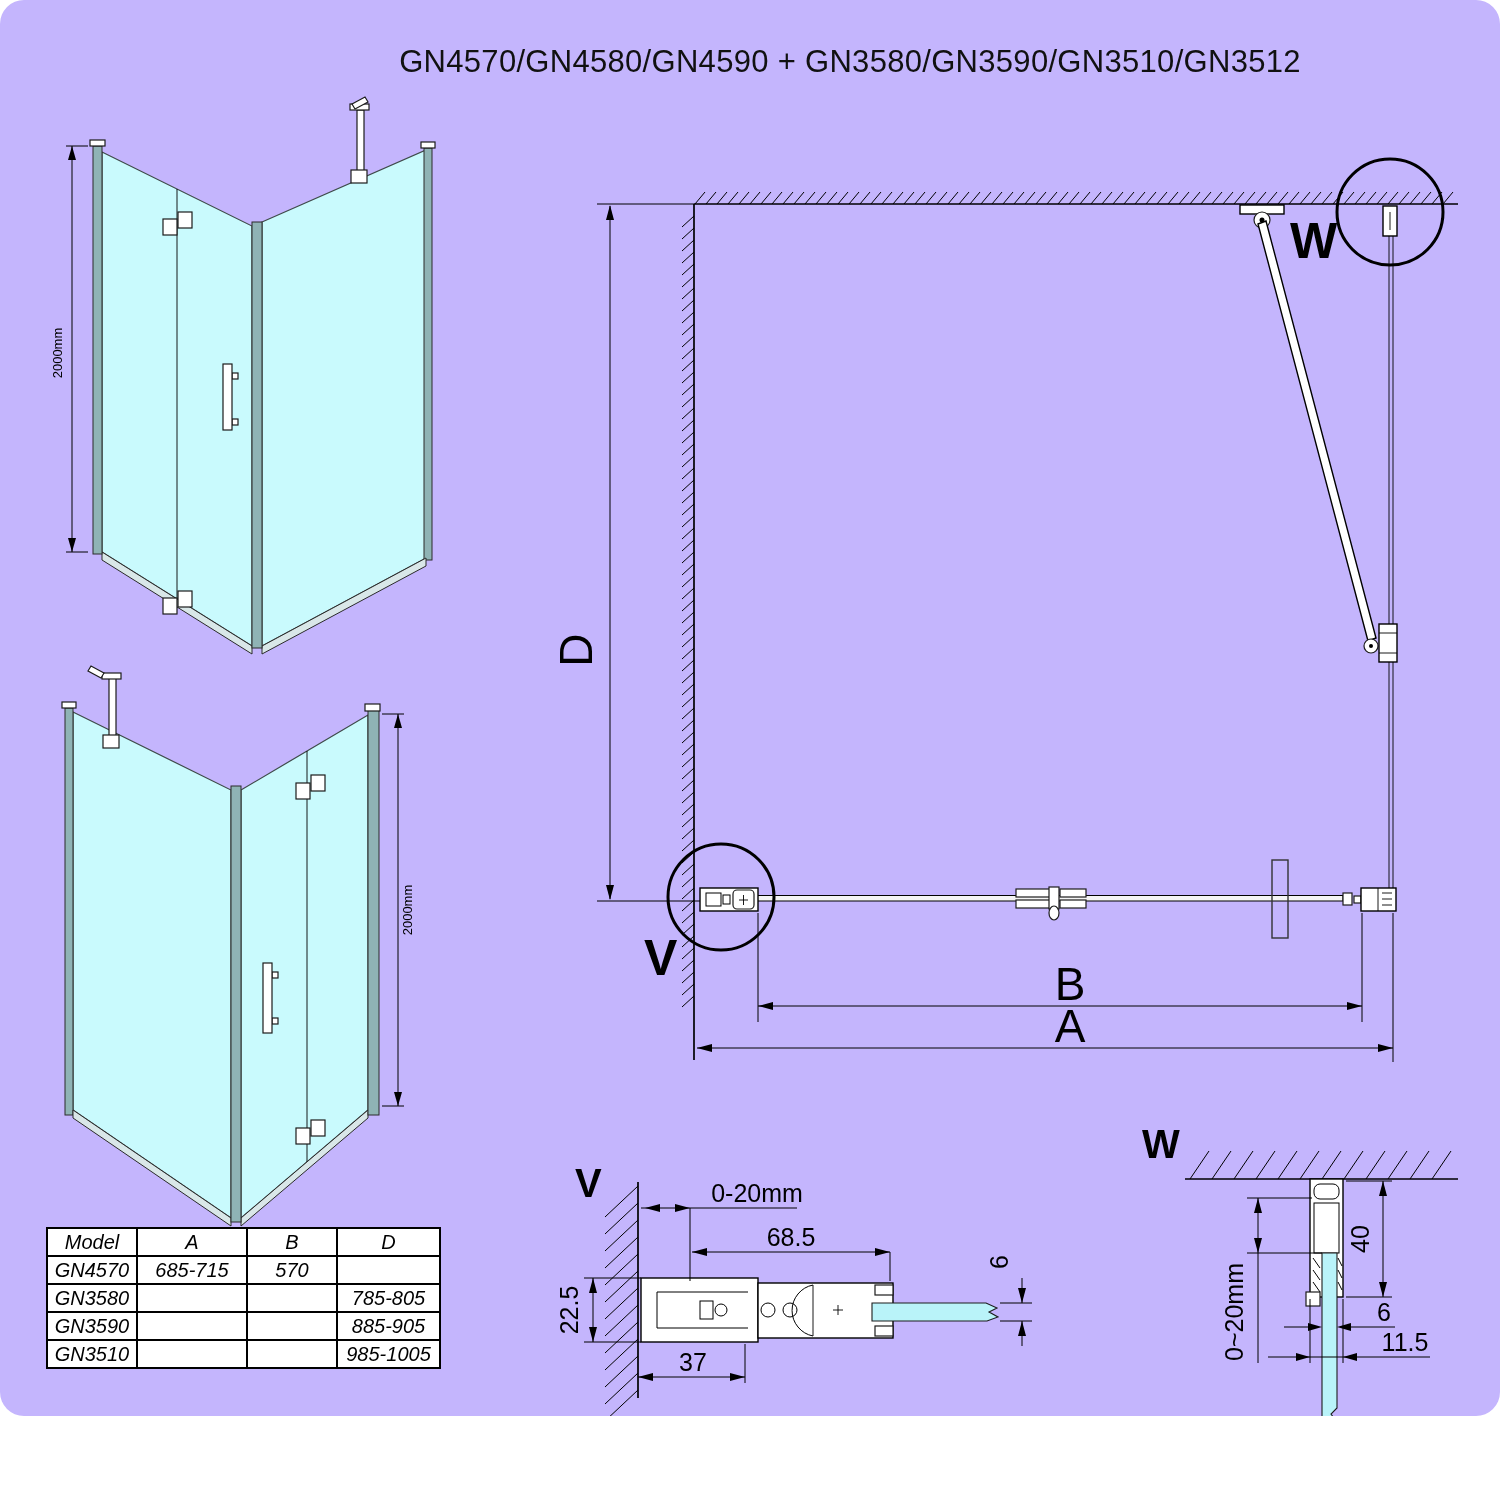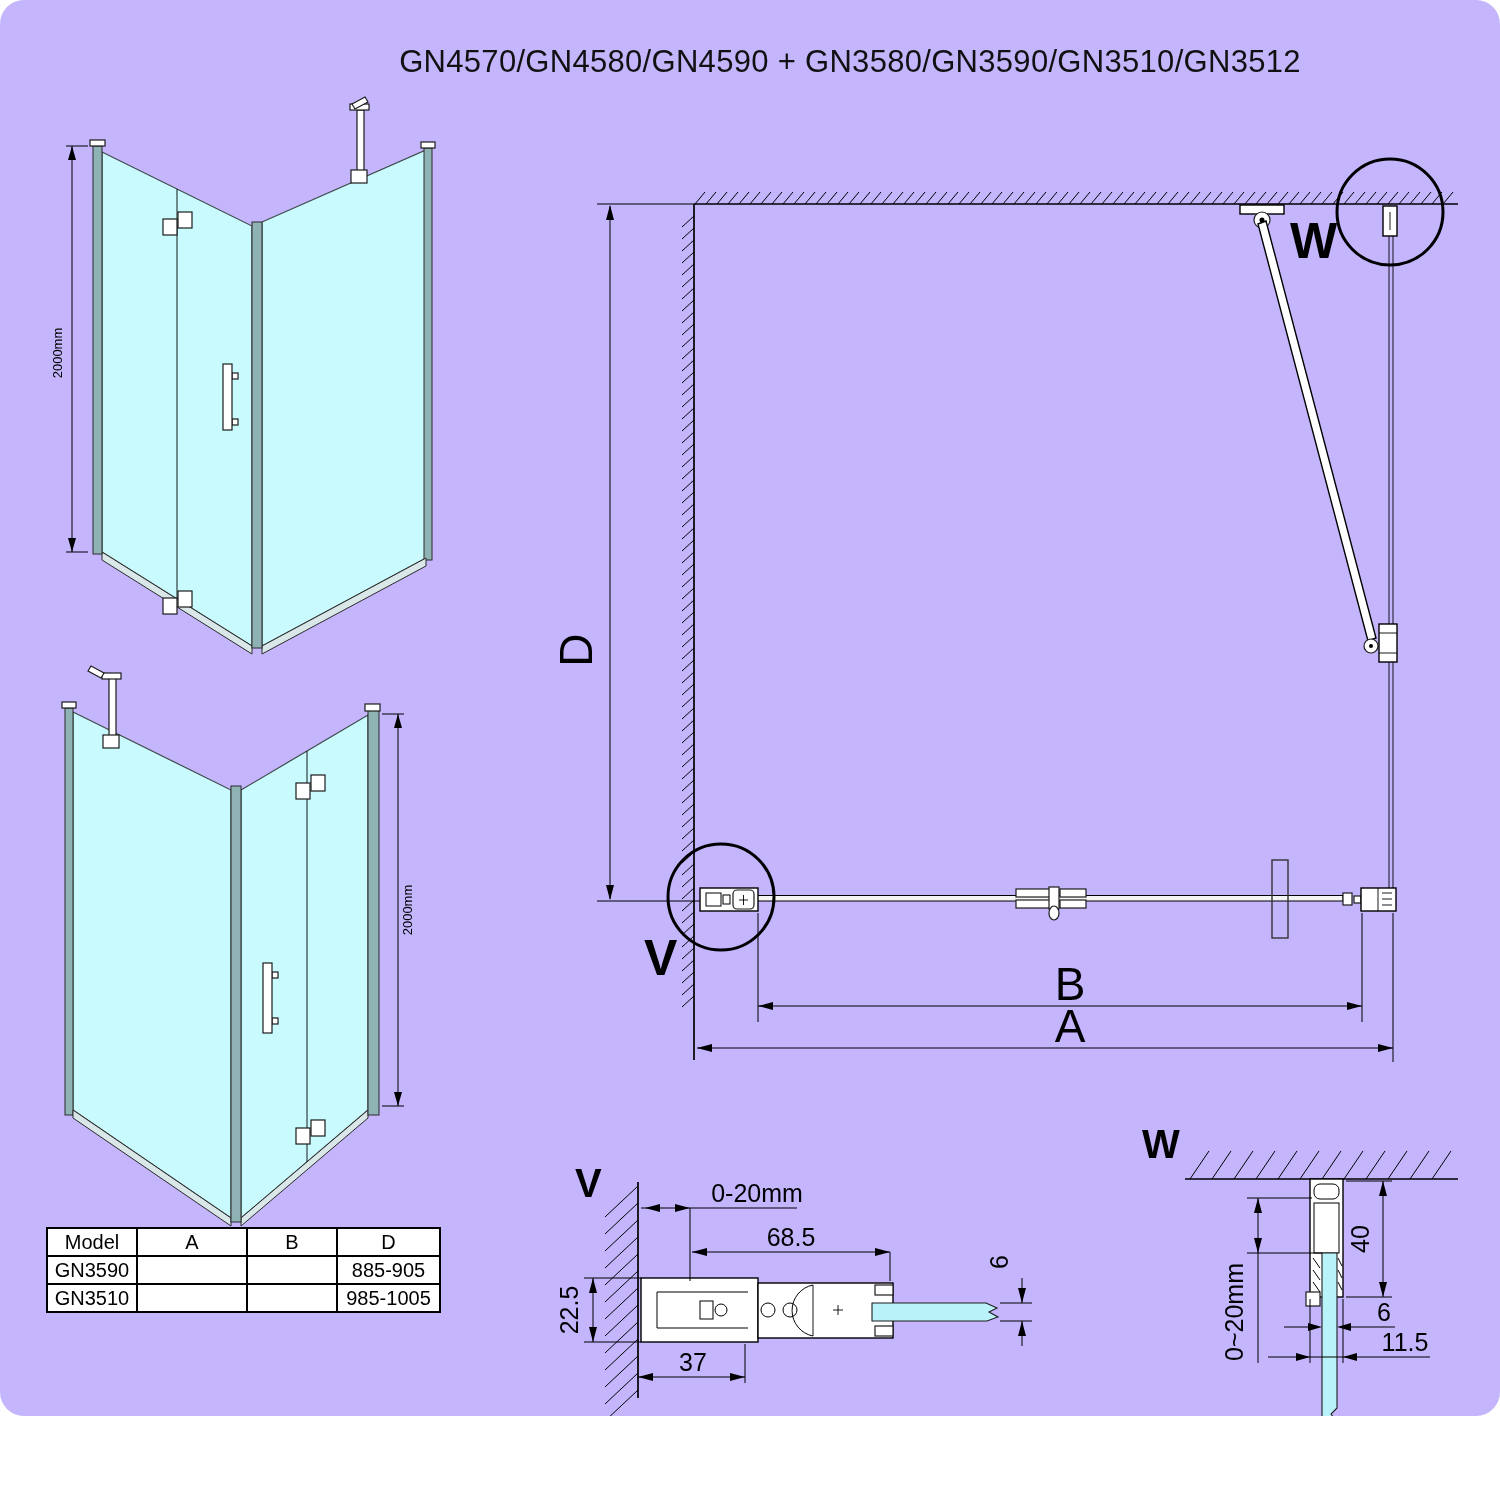--- a/index.html
+++ b/index.html
@@ -27,20 +27,21 @@
   .marker-circle { fill:none; stroke:#000; stroke-width:3; }
   svg.drawing text { fill:#000; font-family:"Liberation Sans", sans-serif; }
   .t-dim    { font-size:25px; }
   .t-dim-sm { font-size:13px; }
   .t-letter { font-size:46px; }
   .t-marker { font-size:50px; font-weight:bold; }
   .t-marker-sm { font-size:40px; font-weight:bold; }
   table.size-table {
     position:absolute; left:46px; top:1227px; border-collapse:collapse; table-layout:fixed;
     background:#fff;
+    font-style:italic;
   }
   table.size-table th, table.size-table td {
     border:2px solid #000; height:26px; min-width:10px; padding:0 2px;
     text-align:center; font-size:20px; font-weight:400; color:#000; white-space:nowrap;
   }
   table.size-table col.c-model { width:90px; }
   table.size-table col.c-a { width:110px; }
   table.size-table col.c-b { width:90px; }
   table.size-table col.c-d { width:103px; }
 </style>
@@ -521,20 +522,32 @@
     <thead>
         <tr>
           <th>Model</th>
           <th>A</th>
           <th>B</th>
           <th>D</th>
         </tr>
       </thead>
     <tbody>
         <tr>
+          <td>GN4570</td>
+          <td>685-715</td>
+          <td>570</td>
+          <td></td>
+        </tr>
+        <tr>
+          <td>GN3580</td>
+          <td></td>
+          <td></td>
+          <td>785-805</td>
+        </tr>
+        <tr>
           <td>GN3590</td>
           <td></td>
           <td></td>
           <td>885-905</td>
         </tr>
         <tr>
           <td>GN3510</td>
           <td></td>
           <td></td>
           <td>985-1005</td>

